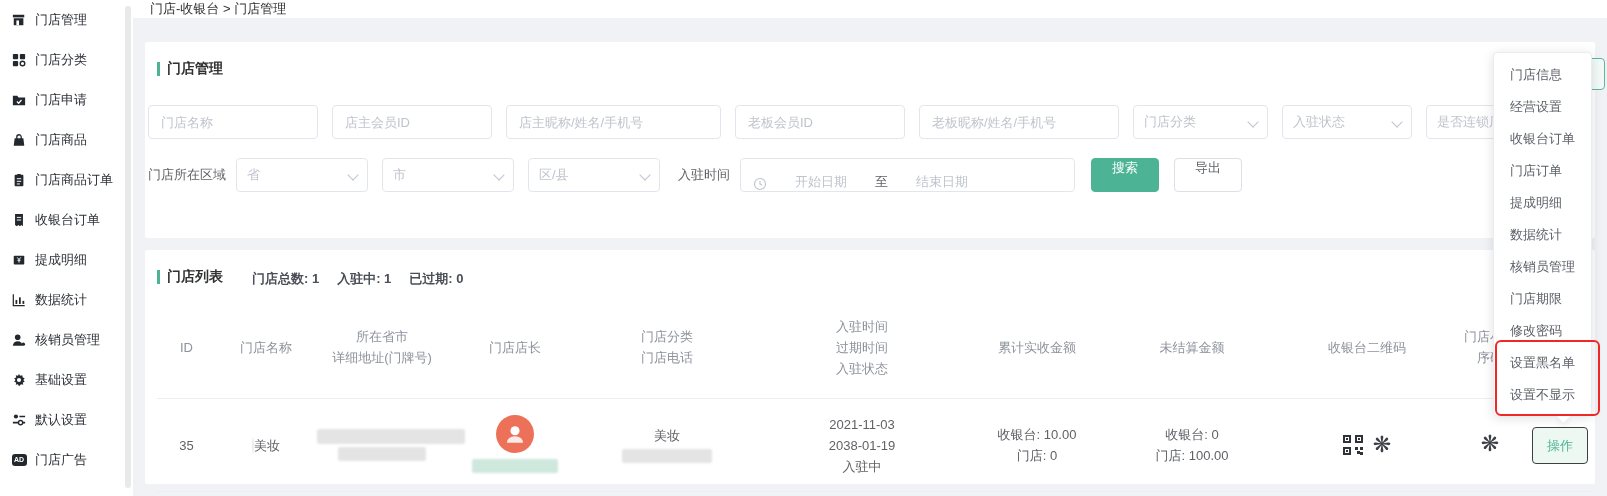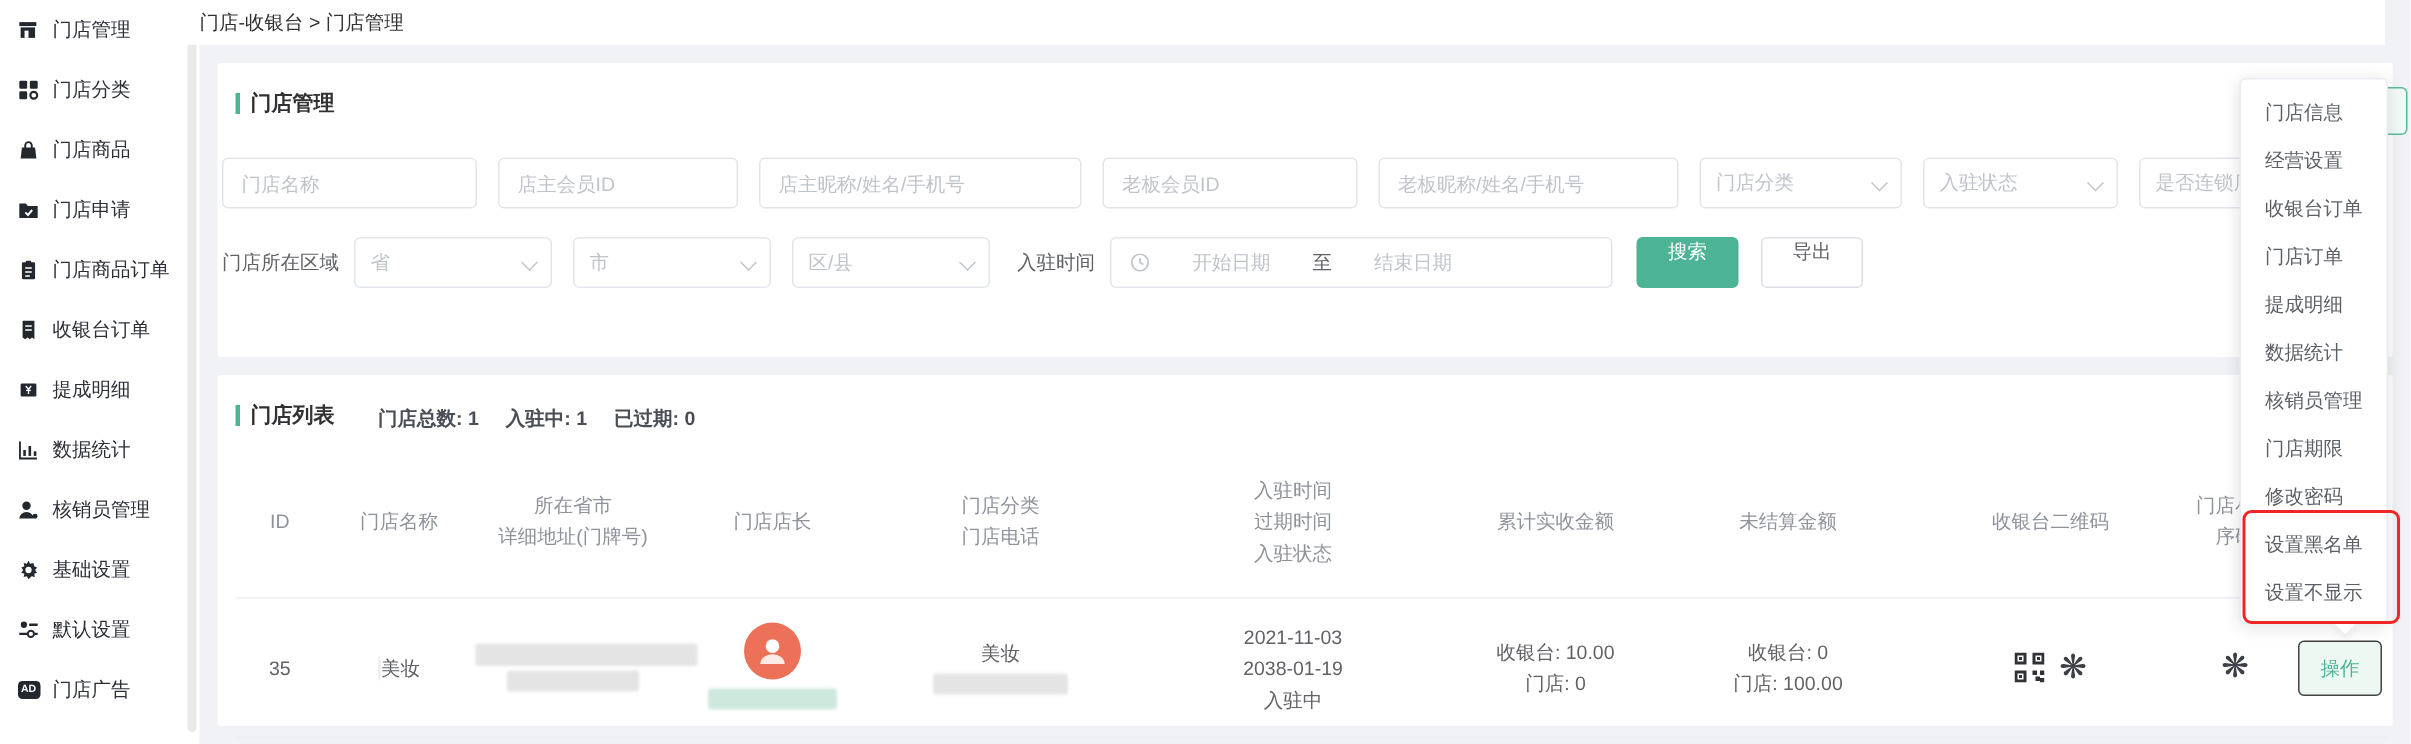--- a/index.html
+++ b/index.html
@@ -12,21 +12,21 @@
   
   .sidebar{position:absolute;left:0;top:0;width:133px;height:496px;background:#fff;}
   .side-item{display:flex;align-items:center;height:40px;padding-left:11px;cursor:pointer;}
   .side-item .s-icon{width:16px;height:16px;display:flex;align-items:center;justify-content:center;color:#23272e;}
   .side-item .s-icon svg{width:14px;height:14px;fill:#23272e;}
   .side-item .s-label{margin-left:8px;color:#2b2f36;font-size:13px;white-space:nowrap;}
   .ad-badge{display:inline-block;width:15px;height:12px;background:#23272e;color:#fff;font-size:7px;font-weight:bold;
     border-radius:3px;text-align:center;line-height:12px;}
   .scroll-thumb{position:absolute;left:125px;top:6px;width:6px;height:482px;background:#e9e9e9;border-radius:3px;}
   
-  .breadcrumb-bar{position:absolute;left:116px;top:0;width:1474px;height:30px;background:#fff;
+  .breadcrumb-bar{position:absolute;left:133px;top:0;width:1474px;height:18px;background:#fff;
     display:flex;align-items:center;padding-left:17px;box-sizing:border-box;}
   .breadcrumb-bar span{color:#303133;font-size:13px;}
   .card{position:absolute;left:145px;width:1450px;background:#fff;border-radius:2px;}
   .card1{top:42px;height:196px;}
   .card2{top:250px;height:234px;}
   .card-title{position:absolute;left:12px;top:18px;display:flex;align-items:center;}
   .accent-bar{width:3px;height:14px;background:#4cb495;margin-right:7px;}
   .card-title b{color:#303133;font-size:14px;font-weight:bold;}
   
   .frow{position:absolute;left:0;display:flex;align-items:center;}
@@ -34,21 +34,21 @@
   .frow2{top:116px;left:3px;}
   .f-input,.f-select{height:34px;border:1px solid #e2e6ec;border-radius:4px;background:#fff;
     box-sizing:border-box;margin-right:14px;display:flex;align-items:center;padding:0 10px;position:relative;}
   .f-input input{border:none;outline:none;width:100%;font-size:13px;color:#606266;background:transparent;
     font-family:"Liberation Sans","DejaVu Sans",sans-serif;}
   .f-input input::placeholder{color:#bfc4cc;opacity:1;}
   .f-select{color:#bfc4cc;cursor:pointer;}
   .f-select .chev{position:absolute;right:10px;top:12px;width:7px;height:7px;border-right:1.5px solid #c0c4cc;
     border-bottom:1.5px solid #c0c4cc;transform:rotate(45deg);}
   .f-label{color:#606266;margin-right:10px;white-space:nowrap;}
-  .date-box{height:34px;border:1px solid #e2e6ec;border-radius:4px;display:flex;align-items:center;
+  .date-box{height:34px;border:1px solid #e2e6ec;border-radius:4px;display:flex;align-items:flex-end;
     box-sizing:border-box;padding:0 12px;margin-right:16px;background:#fff;}
   .date-box .ph{color:#bfc4cc;}
   .date-box .to{color:#606266;margin:0 28px;}
   .clock{width:14px;height:14px;margin-right:28px;}
   .btn{height:34px;border-radius:4px;box-sizing:border-box;display:flex;align-items:flex-start;justify-content:center;
     cursor:pointer;font-size:13px;padding:0 20px;}
   .btn-green{background:#4cb495;color:#fff;border:1px solid #4cb495;margin-right:15px;}
   .btn-plain{background:#fff;color:#606266;border:1px solid #dcdfe6;}
   
   .stats{position:absolute;left:107px;top:20px;display:flex;align-items:center;color:#4a4e56;font-size:13px;font-weight:bold;}
@@ -109,34 +109,34 @@
             <rect x="9" y="1" width="6" height="6" rx="1"></rect>
             <rect x="1" y="9" width="6" height="6" rx="1"></rect>
             <circle cx="12" cy="12" r="2.6" fill="none" stroke="#23272e" stroke-width="1.6"></circle>
           </svg>
       </span>
       <span class="s-label">门店分类</span>
     </div>
     <div class="side-item">
       <span class="s-icon">
         <svg viewBox="0 0 16 16">
+            <path d="M1 3h5l1.5 2H15v9H1z"></path>
+            <path d="M5.6 9.8l2 2 3.2-3.8" stroke="#fff" stroke-width="1.5" fill="none"></path>
+          </svg>
+      </span>
+      <span class="s-label">门店申请</span>
+    </div>
+    <div class="side-item">
+      <span class="s-icon">
+        <svg viewBox="0 0 16 16">
             <path d="M5.5 8V4.5a2.5 2.5 0 0 1 5 0V8" stroke="#23272e" stroke-width="1.5" fill="none"></path>
             <path d="M3 6h10l1 8.5H2z"></path>
           </svg>
       </span>
       <span class="s-label">门店商品</span>
-    </div>
-    <div class="side-item">
-      <span class="s-icon">
-        <svg viewBox="0 0 16 16">
-            <path d="M1 3h5l1.5 2H15v9H1z"></path>
-            <path d="M5.6 9.8l2 2 3.2-3.8" stroke="#fff" stroke-width="1.5" fill="none"></path>
-          </svg>
-      </span>
-      <span class="s-label">门店申请</span>
     </div>
     <div class="side-item">
       <span class="s-icon">
         <svg viewBox="0 0 16 16">
             <rect x="3" y="2" width="10" height="13" rx="1"></rect>
             <rect x="6" y="1" width="4" height="2.5" rx=".5"></rect>
             <path d="M5.5 6.5h5M5.5 9.5h5M5.5 12.5h3.5" stroke="#fff" stroke-width="1.1" fill="none"></path>
           </svg>
       </span>
       <span class="s-label">门店商品订单</span>

